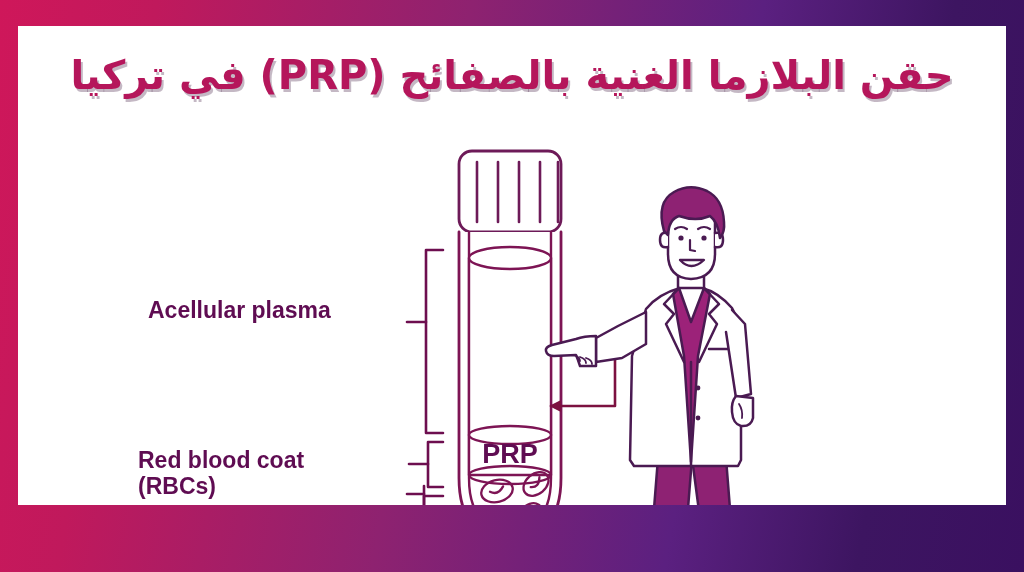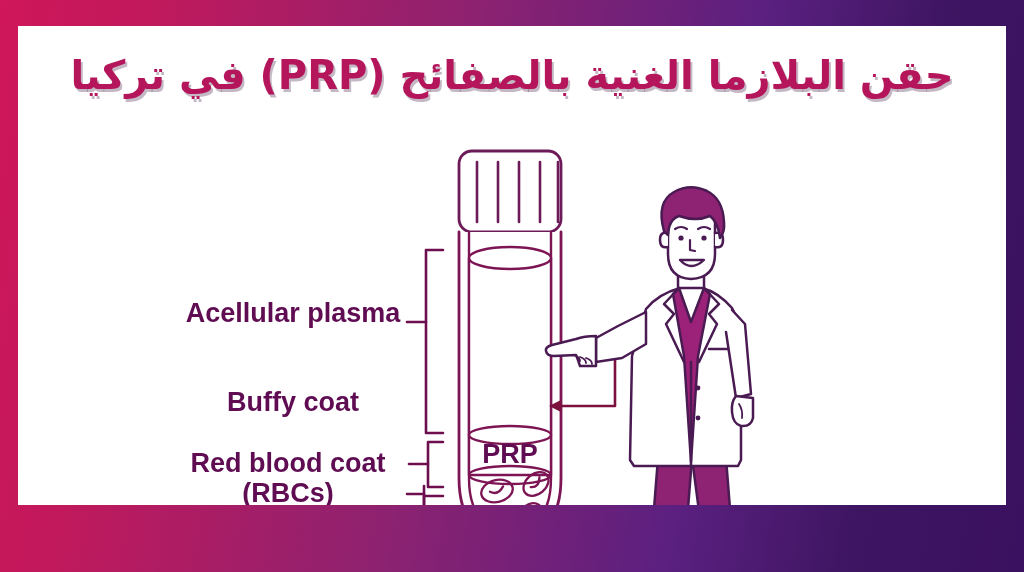--- a/index.html
+++ b/index.html
@@ -49,24 +49,24 @@
     letter-spacing: 0px;
     color: #b5165b;
     text-shadow: 2px 3px 0 rgba(60,20,60,0.30);
     white-space: nowrap;
   }
 
   
   .diaglabel {
     position: absolute;
     font-family: "Liberation Sans", sans-serif;
-    font-size: 27px;
+    font-size: 23px;
     font-weight: bold;
     color: #5f0c52;
-    text-align: center;
+    text-align: left;
     line-height: 1.12;
     white-space: pre-line;
   }
   #lbl-plasma { left: 130px; top: 272px; width: 290px; }
   #lbl-buffy  { left: 130px; top: 361px; width: 290px; }
   #lbl-rbc    { left: 120px; top: 422px; width: 300px; }
 
   
   #illus {
     position: absolute;
@@ -77,21 +77,20 @@
 </head>
 <body>
 
 <div id="poster">
   <div id="canvas">
 
     <div id="headline">حقن البلازما الغنية بالصفائح (PRP) في تركيا</div>
 
     <div class="diaglabel" id="lbl-plasma">Acellular plasma</div>
 
-    <div class="diaglabel" id="lbl-buffy">Buffy coat</div>
 
     <div class="diaglabel" id="lbl-rbc">Red blood coat
 (RBCs)</div>
 
     <svg id="illus" width="988" height="539" viewBox="0 0 988 539">
 
       <defs>
         <linearGradient id="strokeGrad" x1="0" y1="0" x2="0" y2="1">
           <stop offset="0%" stop-color="#5c2a7a"></stop>
           <stop offset="45%" stop-color="#7d1560"></stop>

